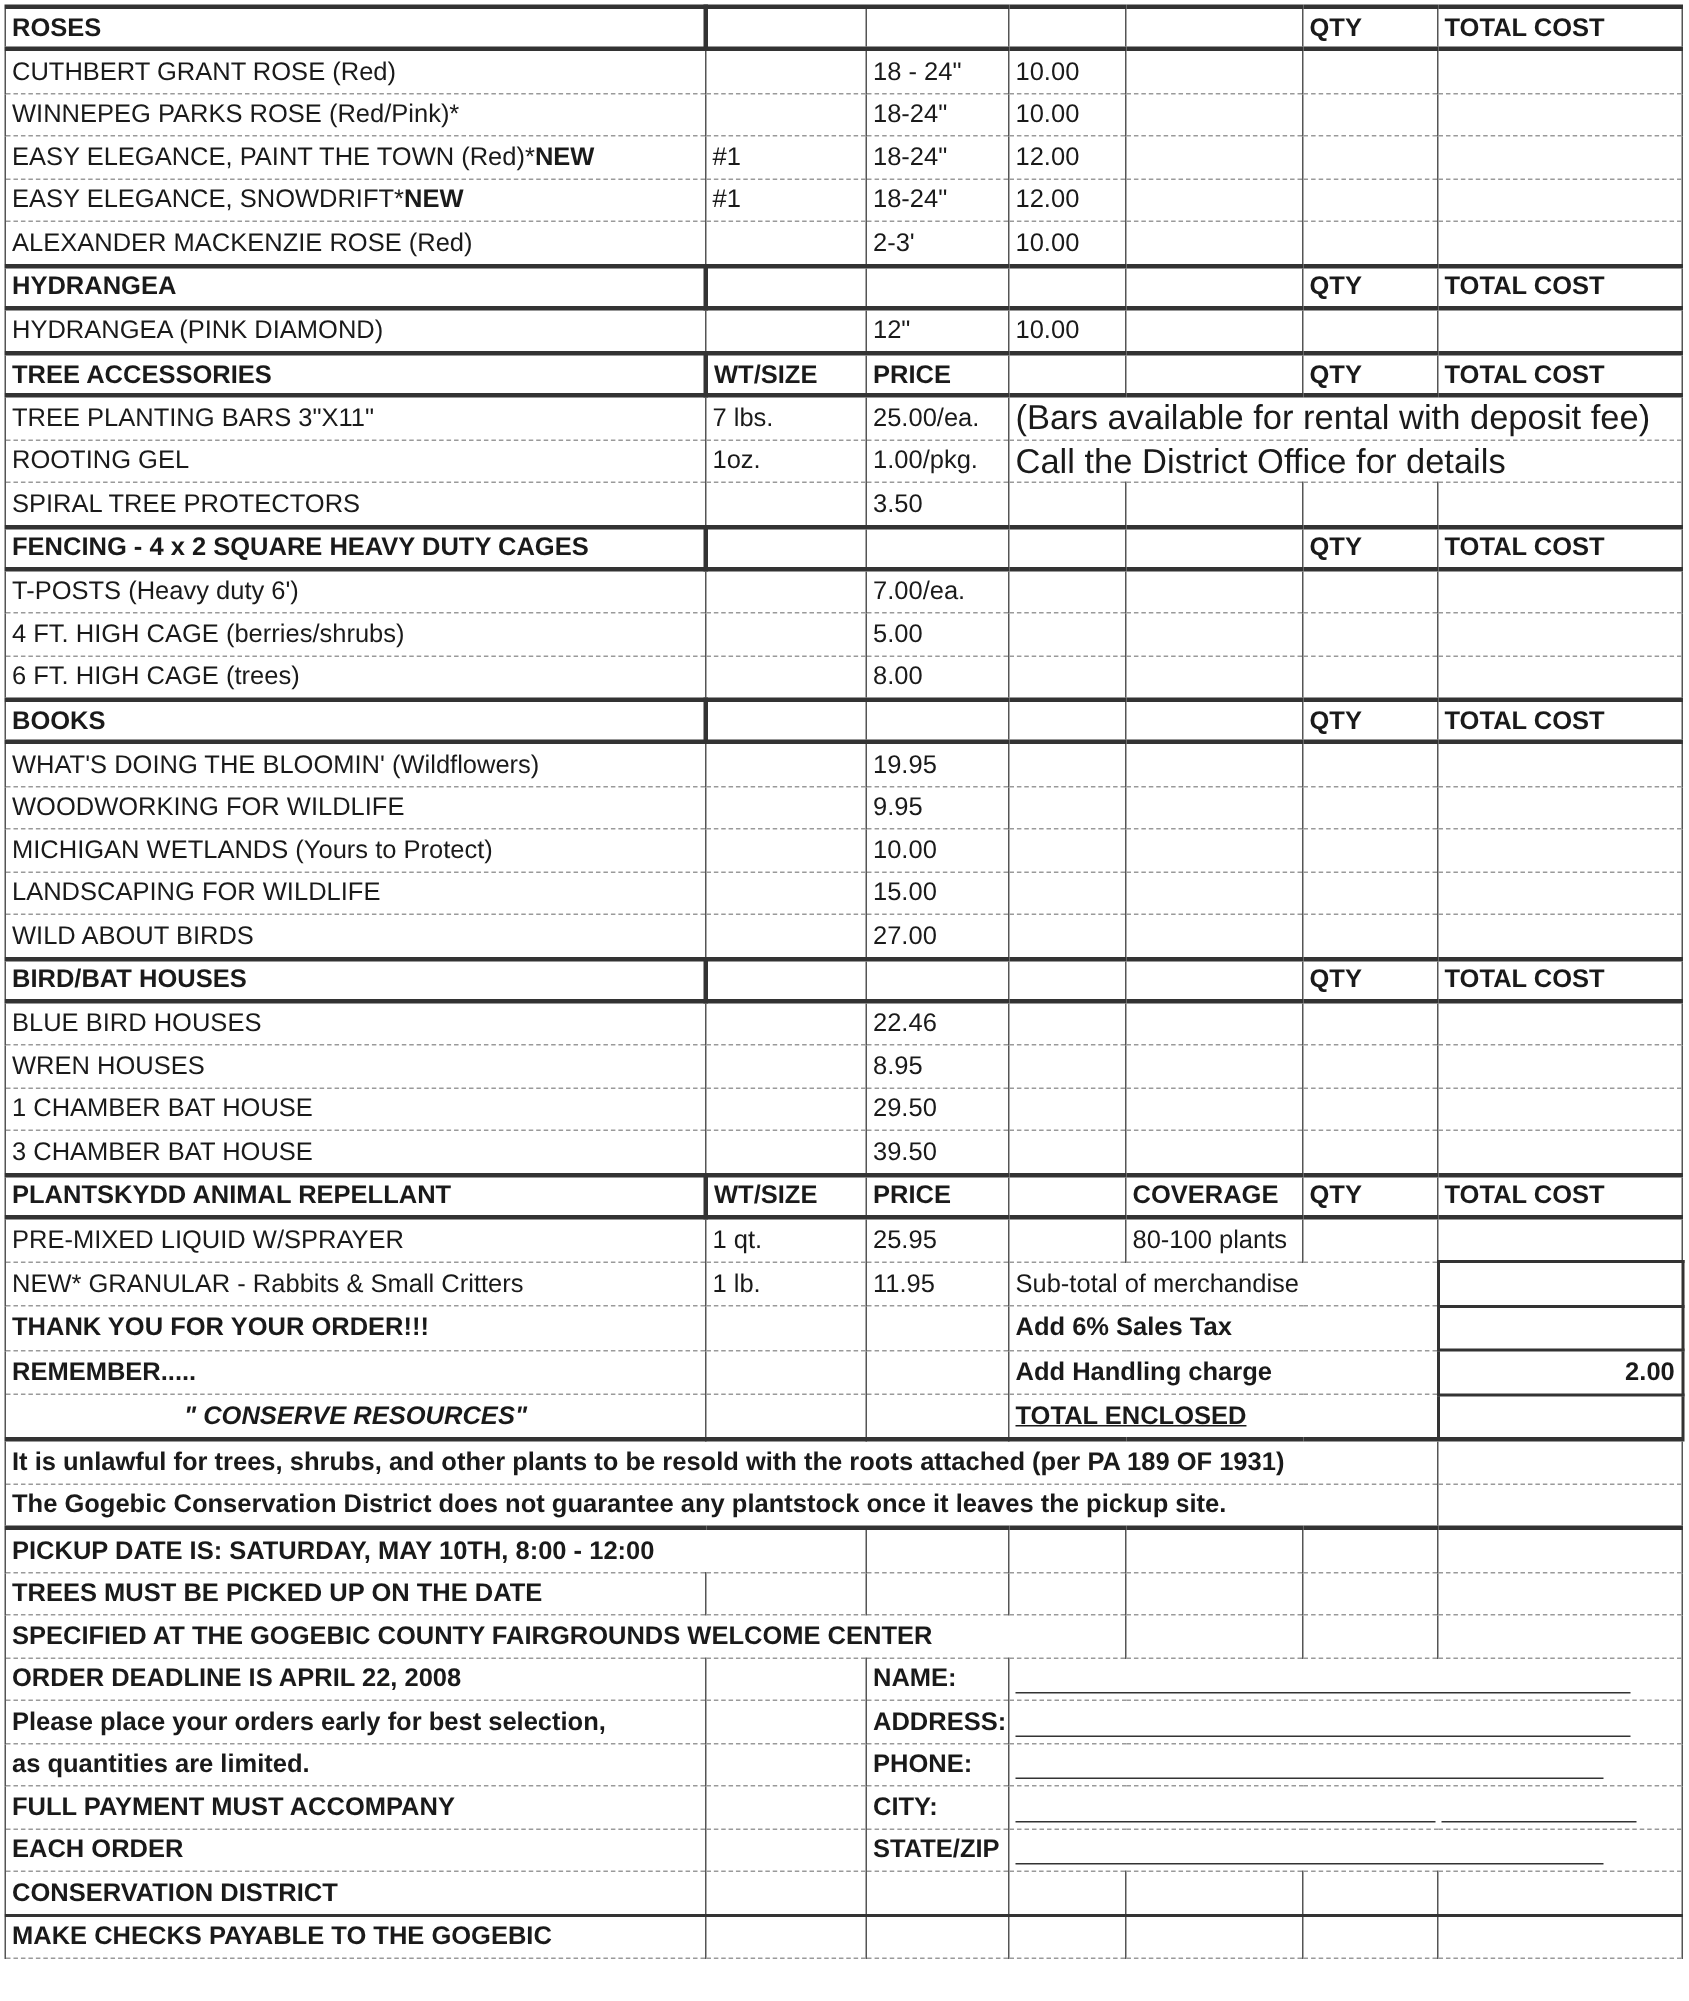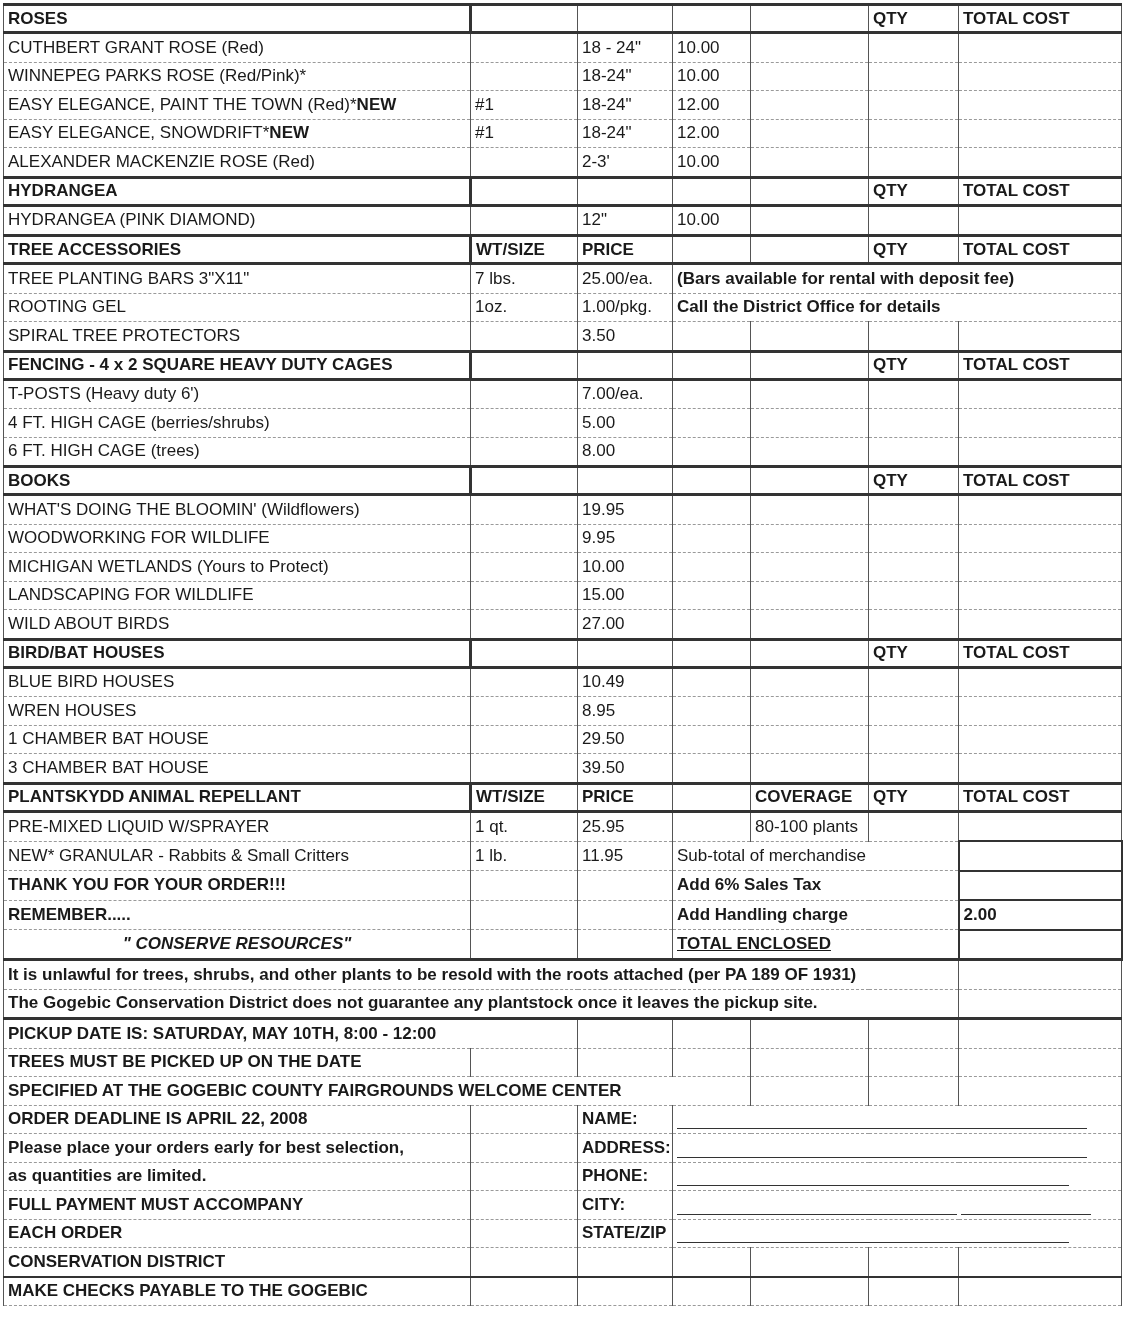--- a/index.html
+++ b/index.html
@@ -3,28 +3,28 @@
 <meta charset="utf-8">
 <style>
   html,body{margin:0;padding:0;background:#fff;}
   body{width:1126px;height:1334px;overflow:hidden;font-family:"Liberation Sans",sans-serif;color:#1a1a1a;}
   .sheet{position:absolute;left:3px;top:3px;width:1118px;}
   table{border-collapse:collapse;table-layout:fixed;width:1118px;}
   td{border-left:1px solid #555;border-right:1px solid #555;border-top:1px dashed #9a9a9a;border-bottom:1px dashed #9a9a9a;padding:0 4px;height:27.5px;font-size:17px;white-space:nowrap;overflow:visible;vertical-align:middle;}
   tr.sec td{border-top:3px solid #333;border-bottom:3px solid #333;font-weight:bold;height:25px;}
   tr.sec td.c0{border-right:3px solid #333;margin-left:28px;}
   tr.thick-top td{border-top:3px solid #333;}
-  .r{text-align:left;}
+  .r{text-align:right;}
   .c{text-align:left;}
   .b{font-weight:bold;}
   .bi{font-weight:bold;font-style:italic;text-align:center;}
   .u{text-decoration:underline;}
   .boxed{border:2px solid #333 !important;}
   .line{display:inline-block;border-bottom:1.5px solid #333;height:18px;vertical-align:bottom;}
-  .span-note{font-size:17px;font-weight:bold;}
+  .span-note{font-size:23px;}
 </style>
 </head>
 <body>
 
 <div class="sheet">
 <table>
   <colgroup>
     <col style="width:467px">
         <col style="width:107px">
         <col style="width:95px">
@@ -237,21 +237,21 @@
     <td></td>
           <td></td>
           <td></td>
           <td></td>
     <td class="c">QTY</td>
     <td>TOTAL COST</td>
   </tr>
   <tr>
     <td>BLUE BIRD HOUSES</td>
     <td></td>
-    <td class="c">10.49</td>
+    <td class="c">22.46</td>
     <td></td>
           <td></td>
     <td></td>
     <td></td>
   </tr>
   <tr>
     <td>WREN HOUSES</td>
     <td></td>
     <td class="c">8.95</td>
     <td></td>

